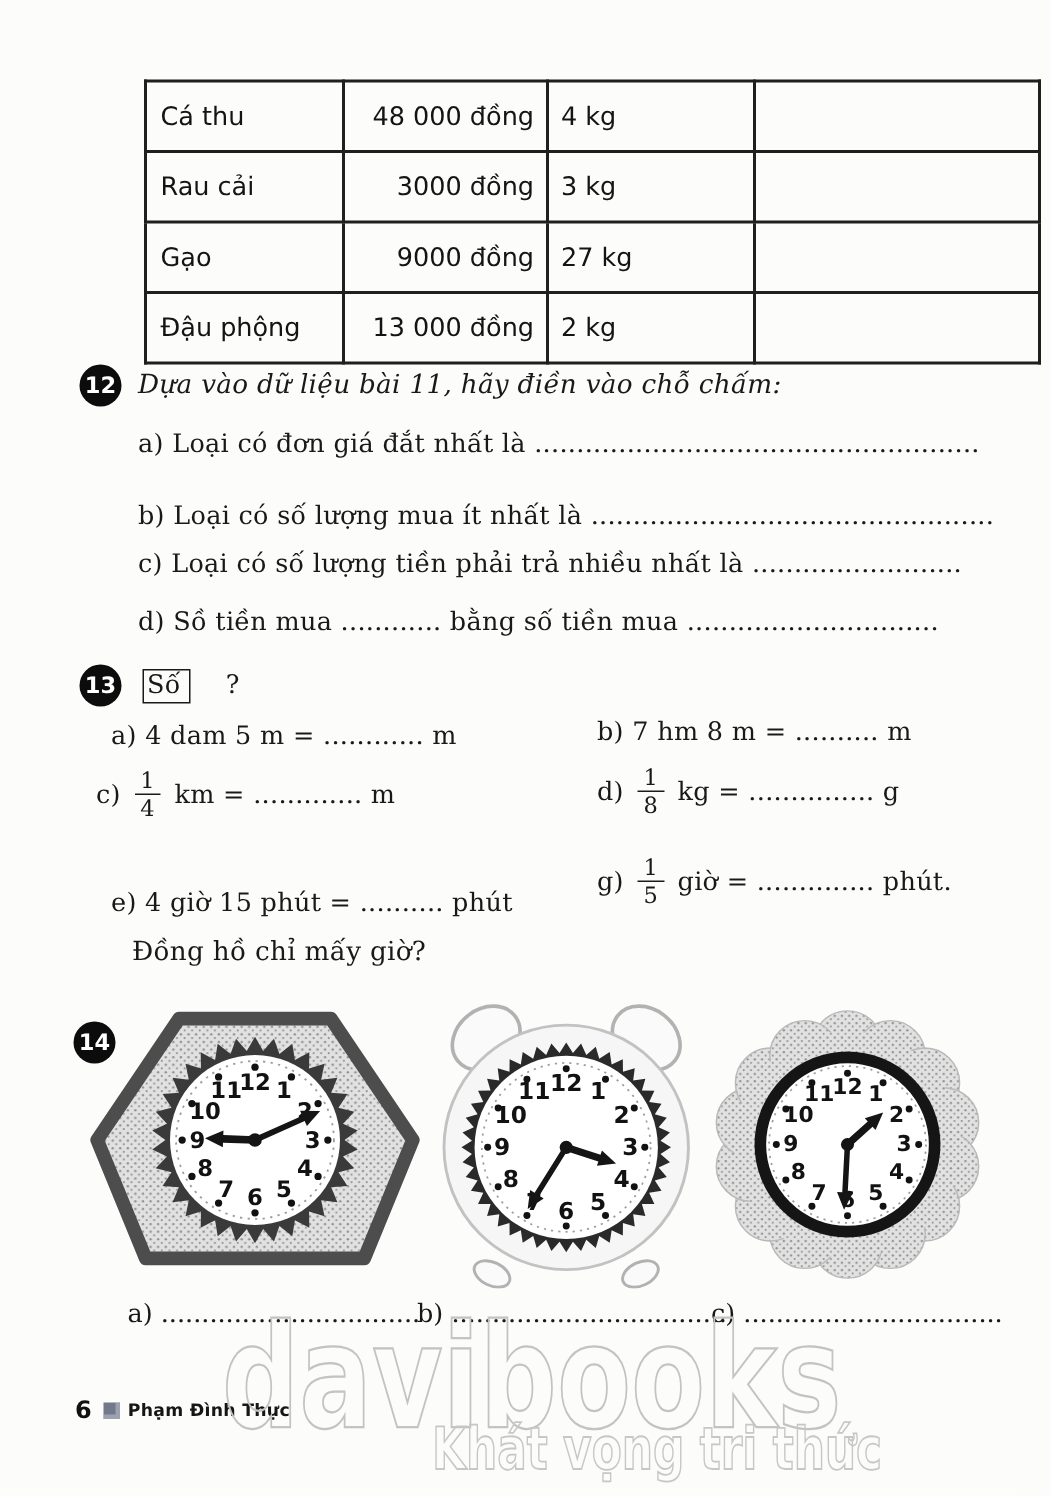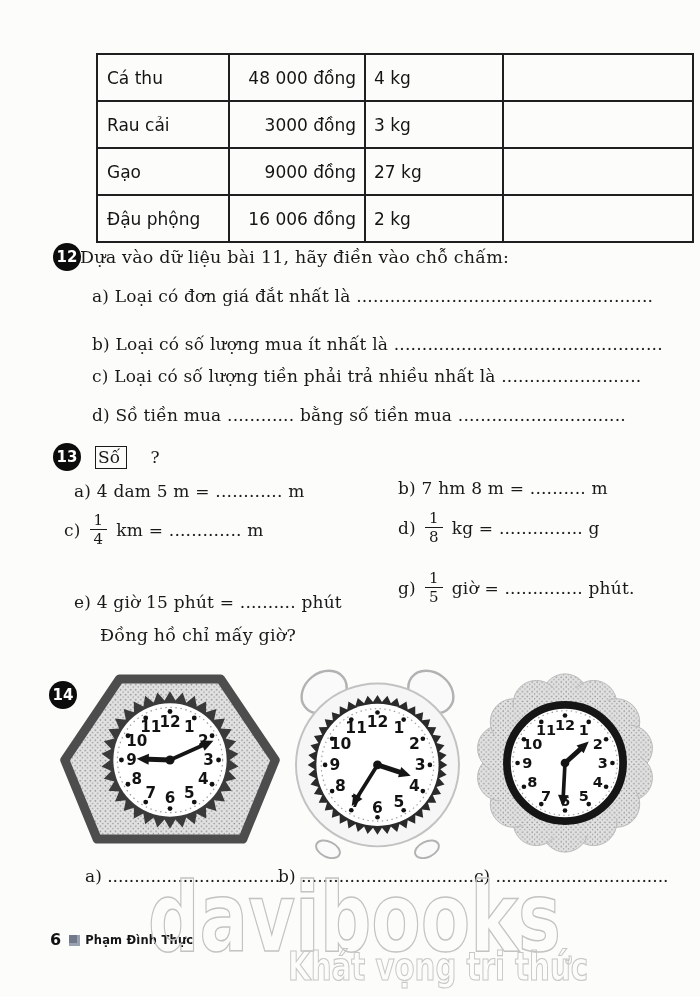--- a/index.html
+++ b/index.html
@@ -78,29 +78,29 @@
       <td class="c-blank"></td>
     </tr>
     <tr>
       <td class="c-name">Gạo</td>
       <td class="c-price">9000 đồng</td>
       <td class="c-qty">27 kg</td>
       <td class="c-blank"></td>
     </tr>
     <tr>
       <td class="c-name">Đậu phộng</td>
-      <td class="c-price">16 006 đồng</td>
+      <td class="c-price">13 000 đồng</td>
       <td class="c-qty">2 kg</td>
       <td class="c-blank"></td>
     </tr>
   </tbody>
     </table>
 
   <div class="badge" style="left:53px;top:243px;">12</div>
-  <div class="tline title-line" style="left:80px;top:247px;">Dựa vào dữ liệu bài 11, hãy điền vào chỗ chấm:</div>
+  <div class="tline title-line" style="left:92px;top:247px;font-style:italic;">Dựa vào dữ liệu bài 11, hãy điền vào chỗ chấm:</div>
   <div class="tline" style="left:92px;top:286px;">a) Loại có đơn giá đắt nhất là .....................................................</div>
   <div class="tline" style="left:92px;top:334px;">b) Loại có số lượng mua ít nhất là ................................................</div>
   <div class="tline" style="left:92px;top:366px;">c) Loại có số lượng tiền phải trả nhiều nhất là .........................</div>
   <div class="tline" style="left:92px;top:405px;">d) Sồ tiền mua ............ bằng số tiền mua ..............................</div>
 
   <div class="badge" style="left:53px;top:443px;">13</div>
   <div class="tline" style="left:95px;top:446px;">
     <span class="so-box">Số</span><span>?</span>
   </div>
   <div class="tline" style="left:74px;top:481px;">a) 4 dam 5 m = ............ m</div>
@@ -125,21 +125,21 @@
   <div class="tline frac-line" style="left:398px;top:570px;">
     <span>g)</span>
     <span class="frac">
       <span class="fnum">1</span>
       <span class="fden">5</span>
     </span>
     <span>giờ = .............. phút.</span>
   </div>
 
   <div class="badge" style="left:49px;top:637px;margin-top:44px;">14</div>
-  <div class="tline title-line" style="left:100px;top:625px;">Đồng hồ chỉ mấy giờ?</div>
+  <div class="tline title-line" style="left:88px;top:625px;">Đồng hồ chỉ mấy giờ?</div>
 
   <div class="clock-row">
     <div class="clock clock-a">
         <svg viewBox="0 0 220 170">
           <defs>
             <pattern id="spk-a" patternUnits="userSpaceOnUse" width="5" height="5">
               <rect width="5" height="5" fill="#e1e1e1"></rect>
               <circle cx="1.2" cy="1.4" r="0.8" fill="#909090"></circle>
               <circle cx="3.6" cy="3.8" r="0.7" fill="#909090"></circle>
             </pattern>

